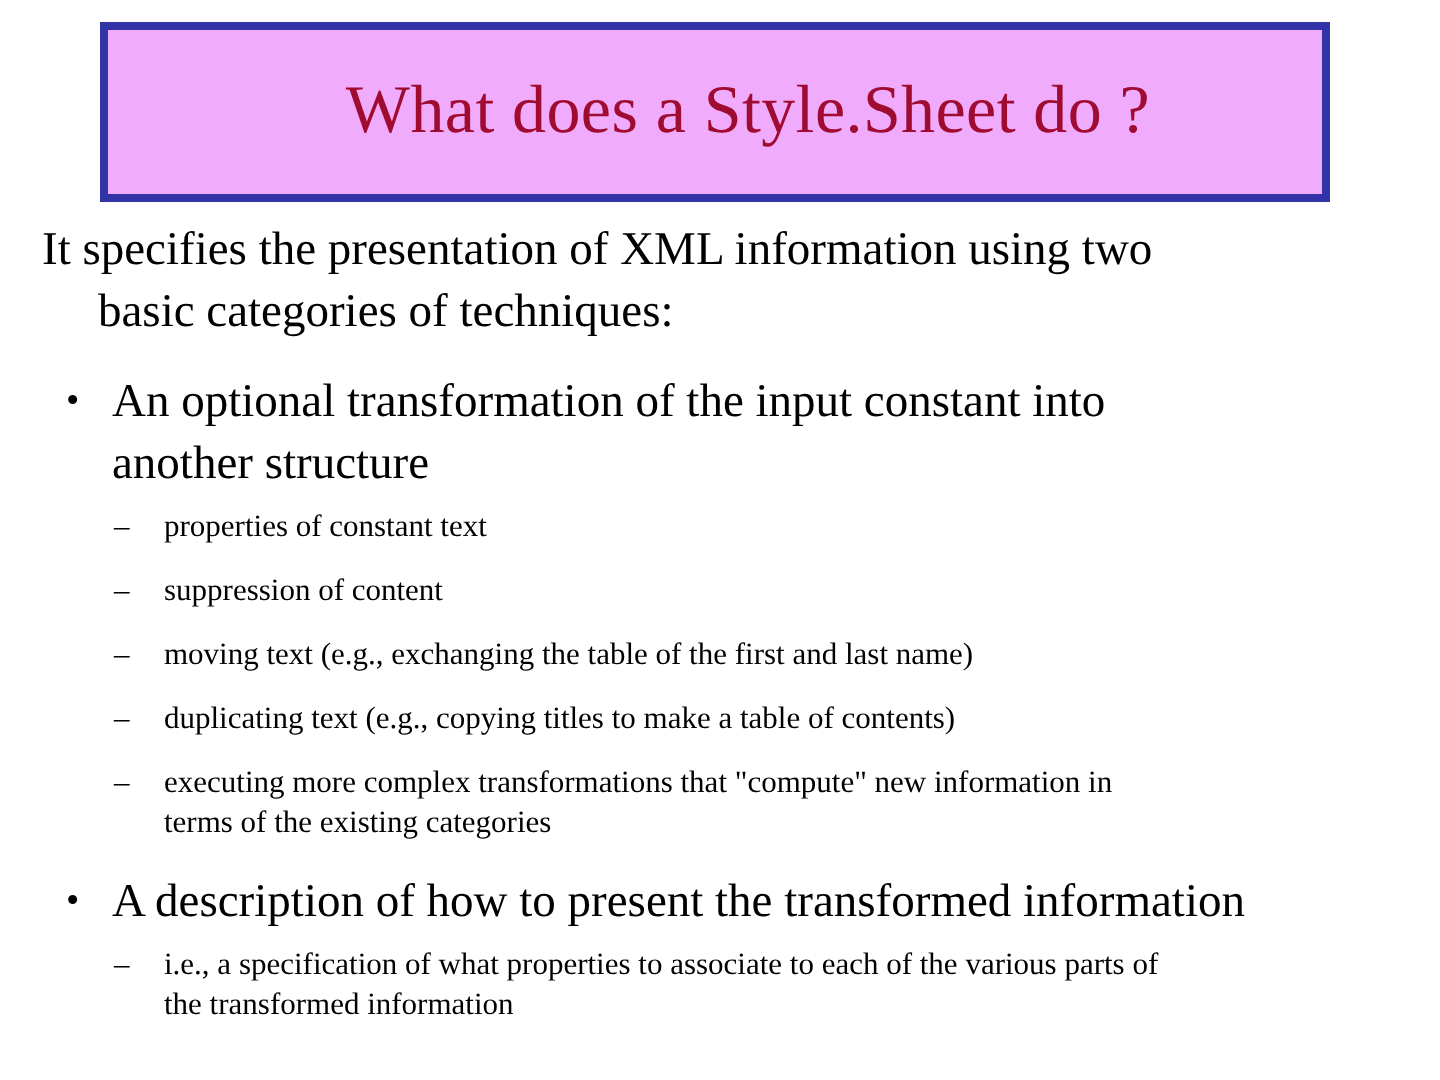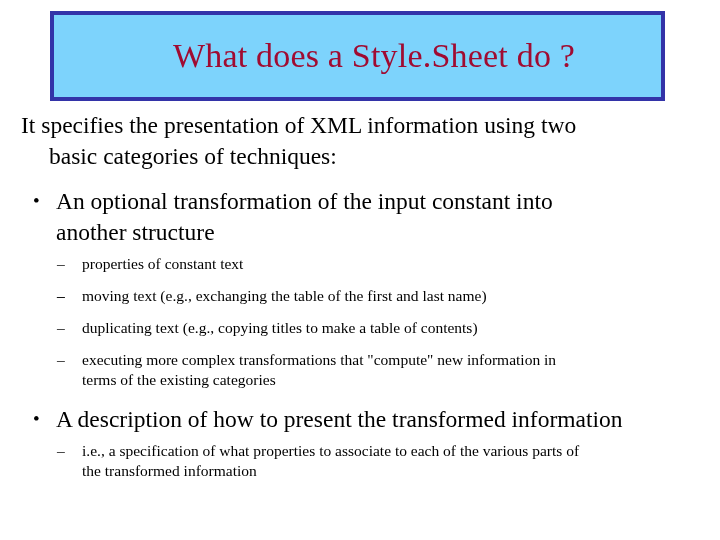--- a/index.html
+++ b/index.html
@@ -18,21 +18,21 @@
 
   
   .title-box {
     position: absolute;
     left: 50px;
     top: 11px;
     width: 615px;
     height: 90px;
     border: 4px solid #3333a8;
     box-sizing: border-box;
-    background: #7dd3fc;
+    background: #f0abfc;
     display: flex;
     align-items: center;
     justify-content: center;
     padding-left: 33px;
   }
   .title-text {
     font-family: "Liberation Serif", "DejaVu Serif", serif;
     font-size: 34px;
     line-height: 1.1;
     color: #a00b31;
@@ -128,21 +128,21 @@
     <span class="marker">•</span><span>An optional transformation of the input constant into</span><span class="cont">another structure</span>
   </div>
 
   <div class="sub-list">
 
     <div class="bullet-l2">
       <span class="marker">–</span><span>properties of constant text</span>
     </div>
 
     <div class="bullet-l2">
-      <span class="marker">–</span>
+      <span class="marker">–</span><span>suppression of content</span>
     </div>
 
     <div class="bullet-l2">
       <span class="marker">–</span><span>moving text (e.g., exchanging the table of the first and last name)</span>
     </div>
 
     <div class="bullet-l2">
       <span class="marker">–</span><span>duplicating text (e.g., copying titles to make a table of contents)</span>
     </div>
 

